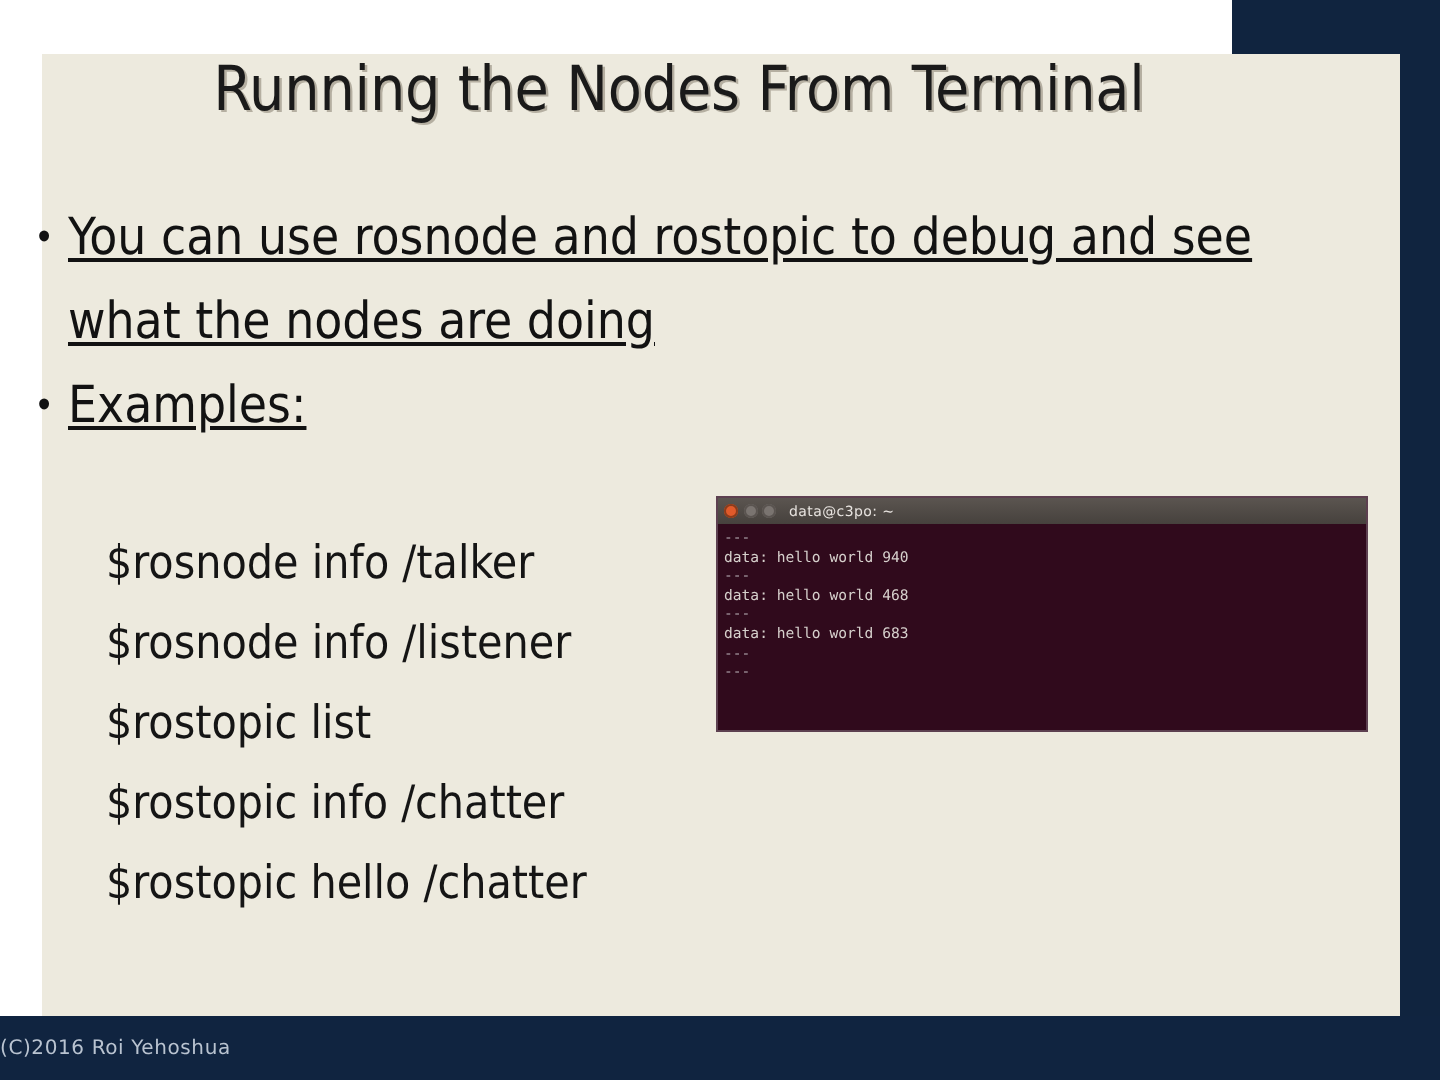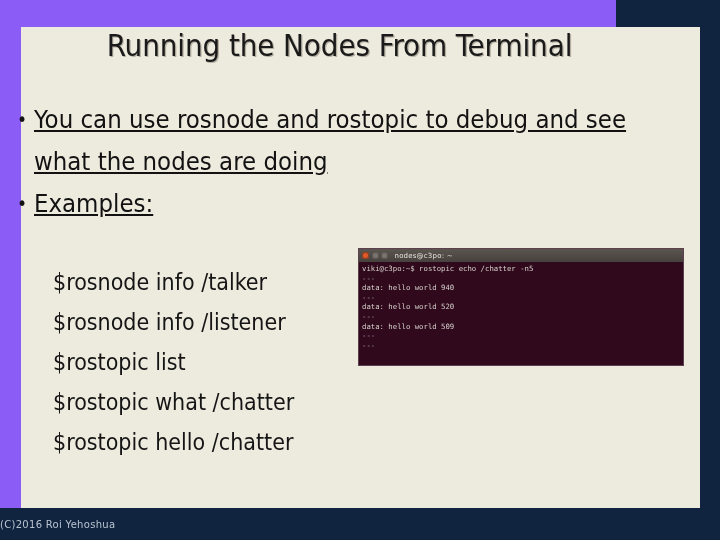--- a/index.html
+++ b/index.html
@@ -12,21 +12,21 @@
     width: 720px;
     height: 540px;
     overflow: hidden;
     font-family: "Liberation Sans", sans-serif;
   }
 
   #slide {
     position: relative;
     width: 616px;
     height: 540px;
-    background: #8b5cf6;
+    background: #ffffff;
   }
 
   
   #content-panel {
     position: absolute;
     left: 21px;
     top: 27px;
     width: 679px;
     height: 481px;
     background: #edeade;
@@ -183,39 +183,38 @@
     <div class="bullet-row">
       <span class="bullet-marker">•</span>
       <span class="bullet-text">Examples:</span>
     </div>
   </div>
 
   <div id="command-list">
     <div class="command-line">$rosnode info /talker</div>
     <div class="command-line">$rosnode info /listener</div>
     <div class="command-line">$rostopic list</div>
-    <div class="command-line">$rostopic what /chatter</div>
+    <div class="command-line">$rostopic info /chatter</div>
     <div class="command-line">$rostopic hello /chatter</div>
   </div>
 
   <div id="terminal-window">
     <div id="terminal-titlebar">
       <span class="tb-btn close"></span>
       <span class="tb-btn min"></span>
       <span class="tb-btn max"></span>
-      <span id="terminal-title-text">nodes@c3po: ~</span>
+      <span id="terminal-title-text">data@c3po: ~</span>
     </div>
     <div id="terminal-body">
-      <div class="term-line">viki@c3po:~$ rostopic echo /chatter -n5</div>
       <div class="term-line sep">---</div>
       <div class="term-line">data: hello world 940</div>
       <div class="term-line sep">---</div>
-      <div class="term-line">data: hello world 520</div>
-      <div class="term-line sep">---</div>
-      <div class="term-line">data: hello world 509</div>
+      <div class="term-line">data: hello world 468</div>
+      <div class="term-line sep">---</div>
+      <div class="term-line">data: hello world 683</div>
       <div class="term-line sep">---</div>
       <div class="term-line sep">---</div>
 
     </div>
   </div>
 
   <div id="footer-bar">
     <div id="footer-text">(C)2016 Roi Yehoshua</div>
   </div>
 

